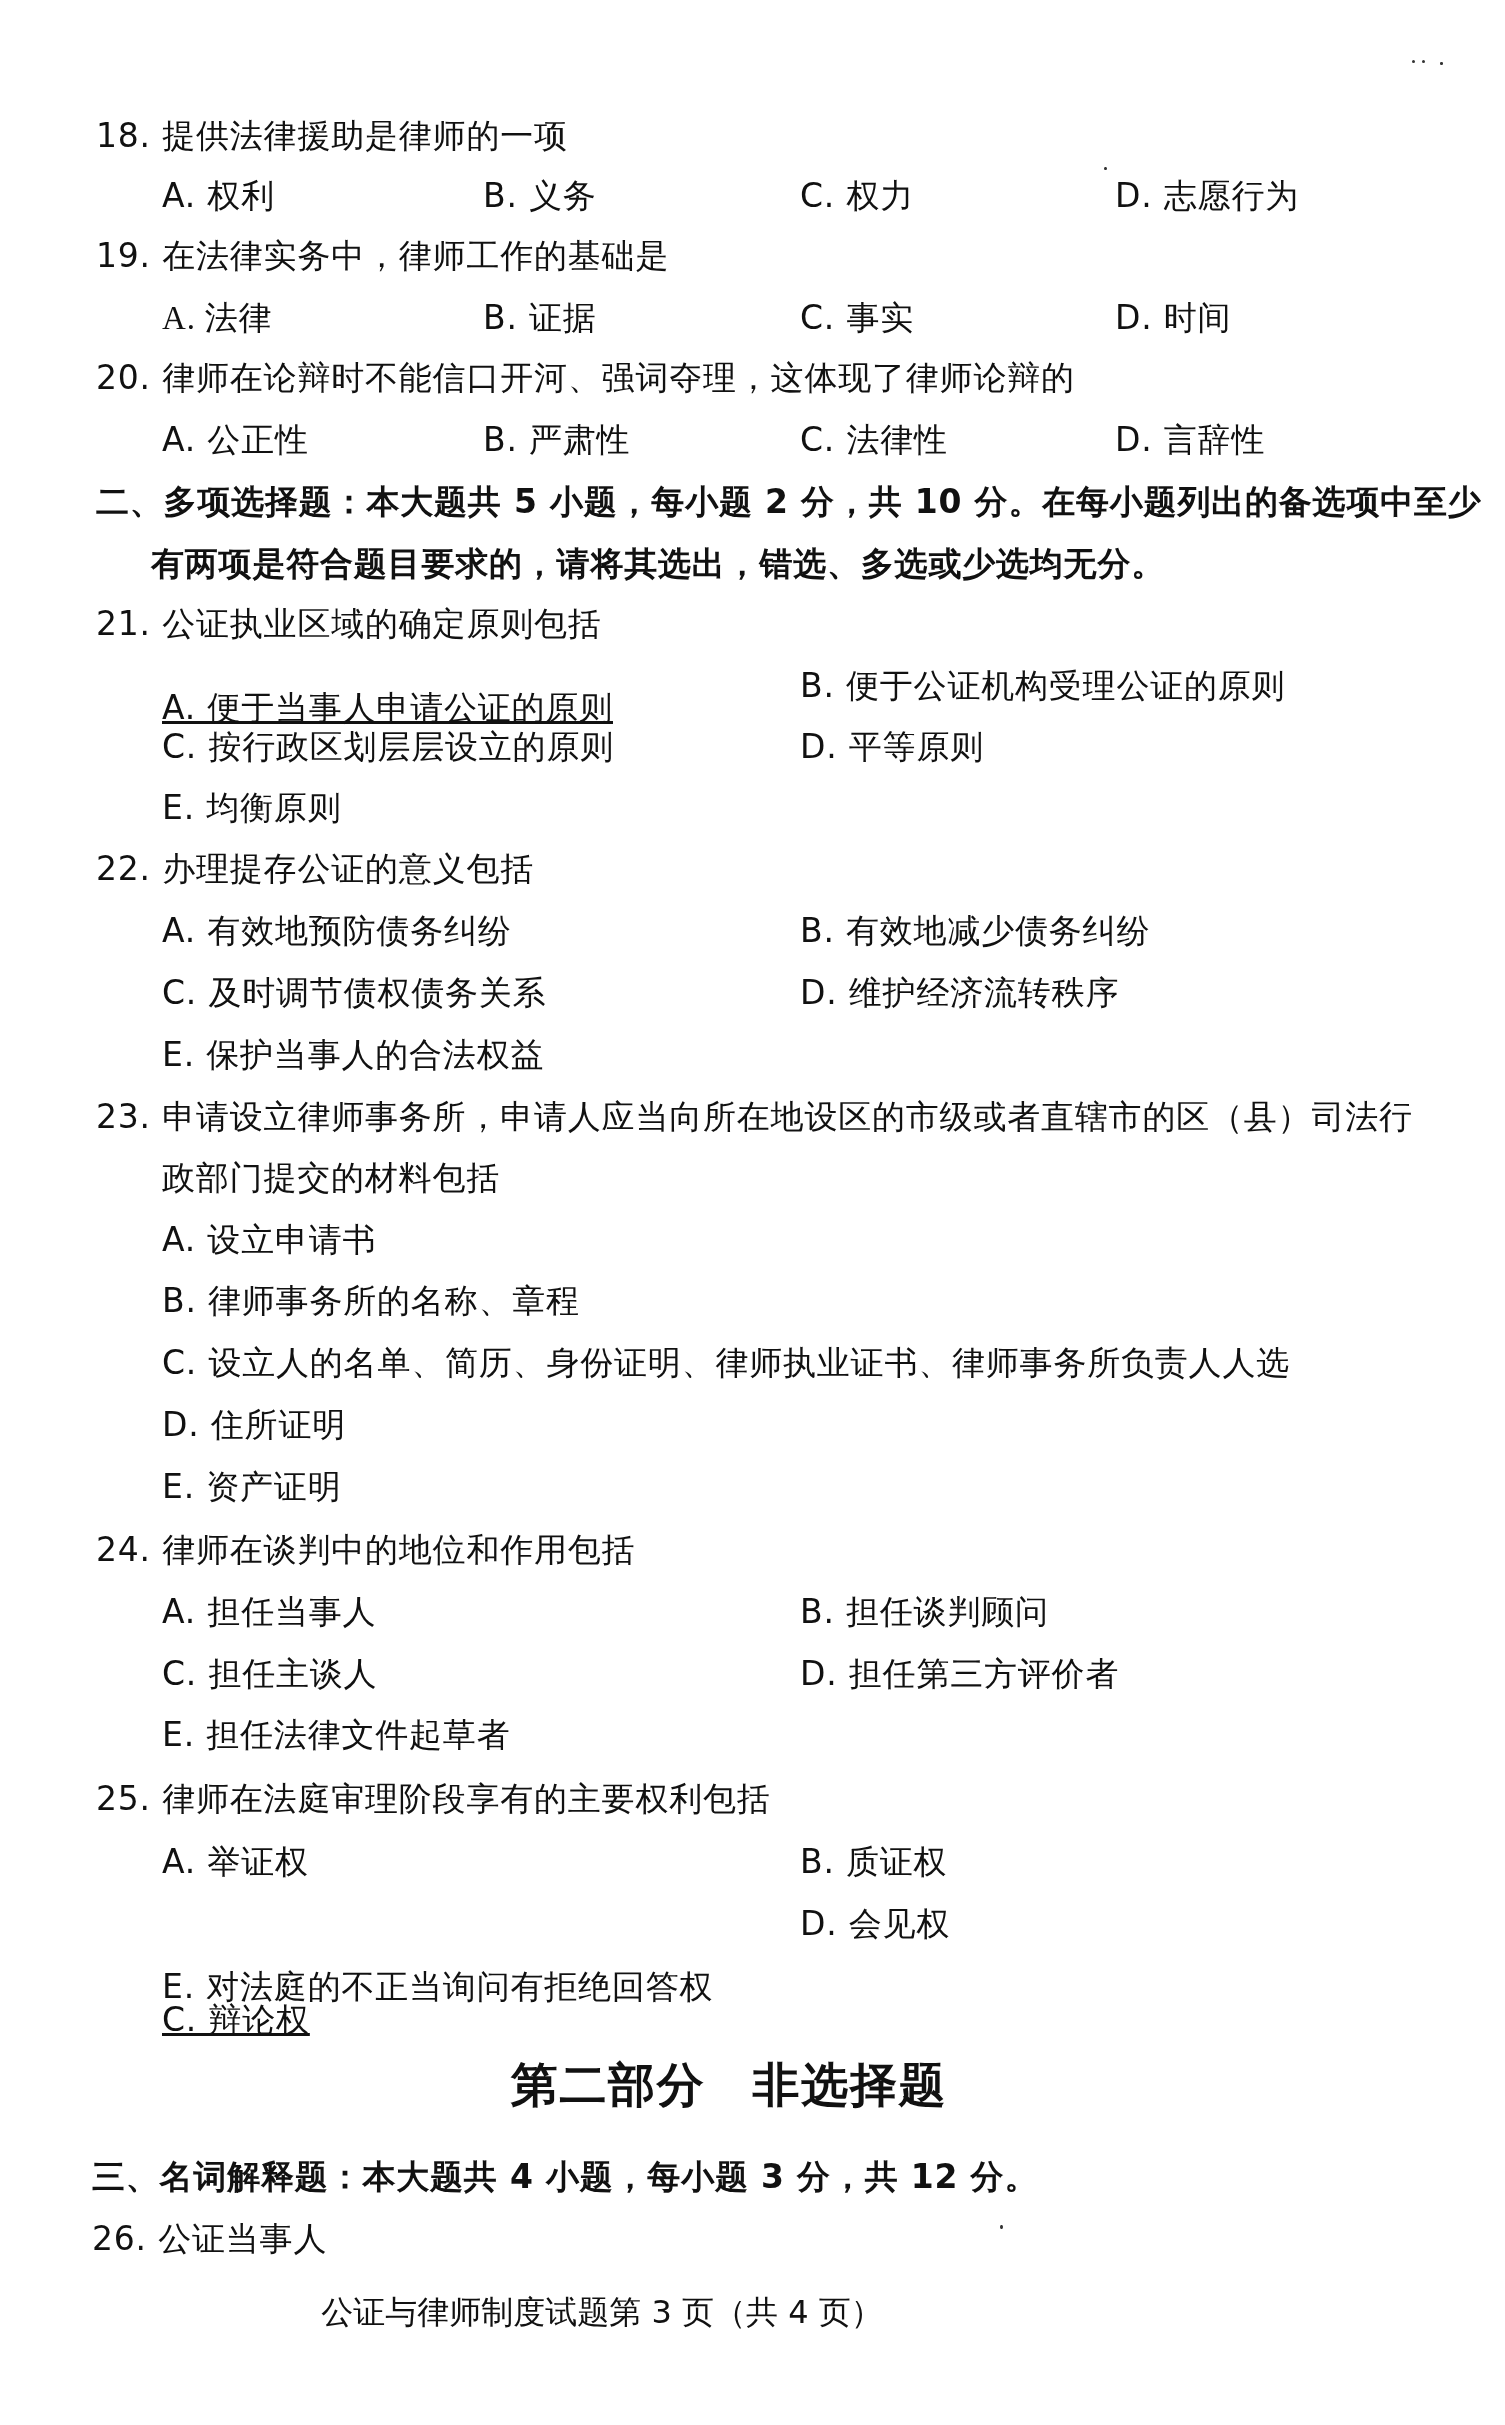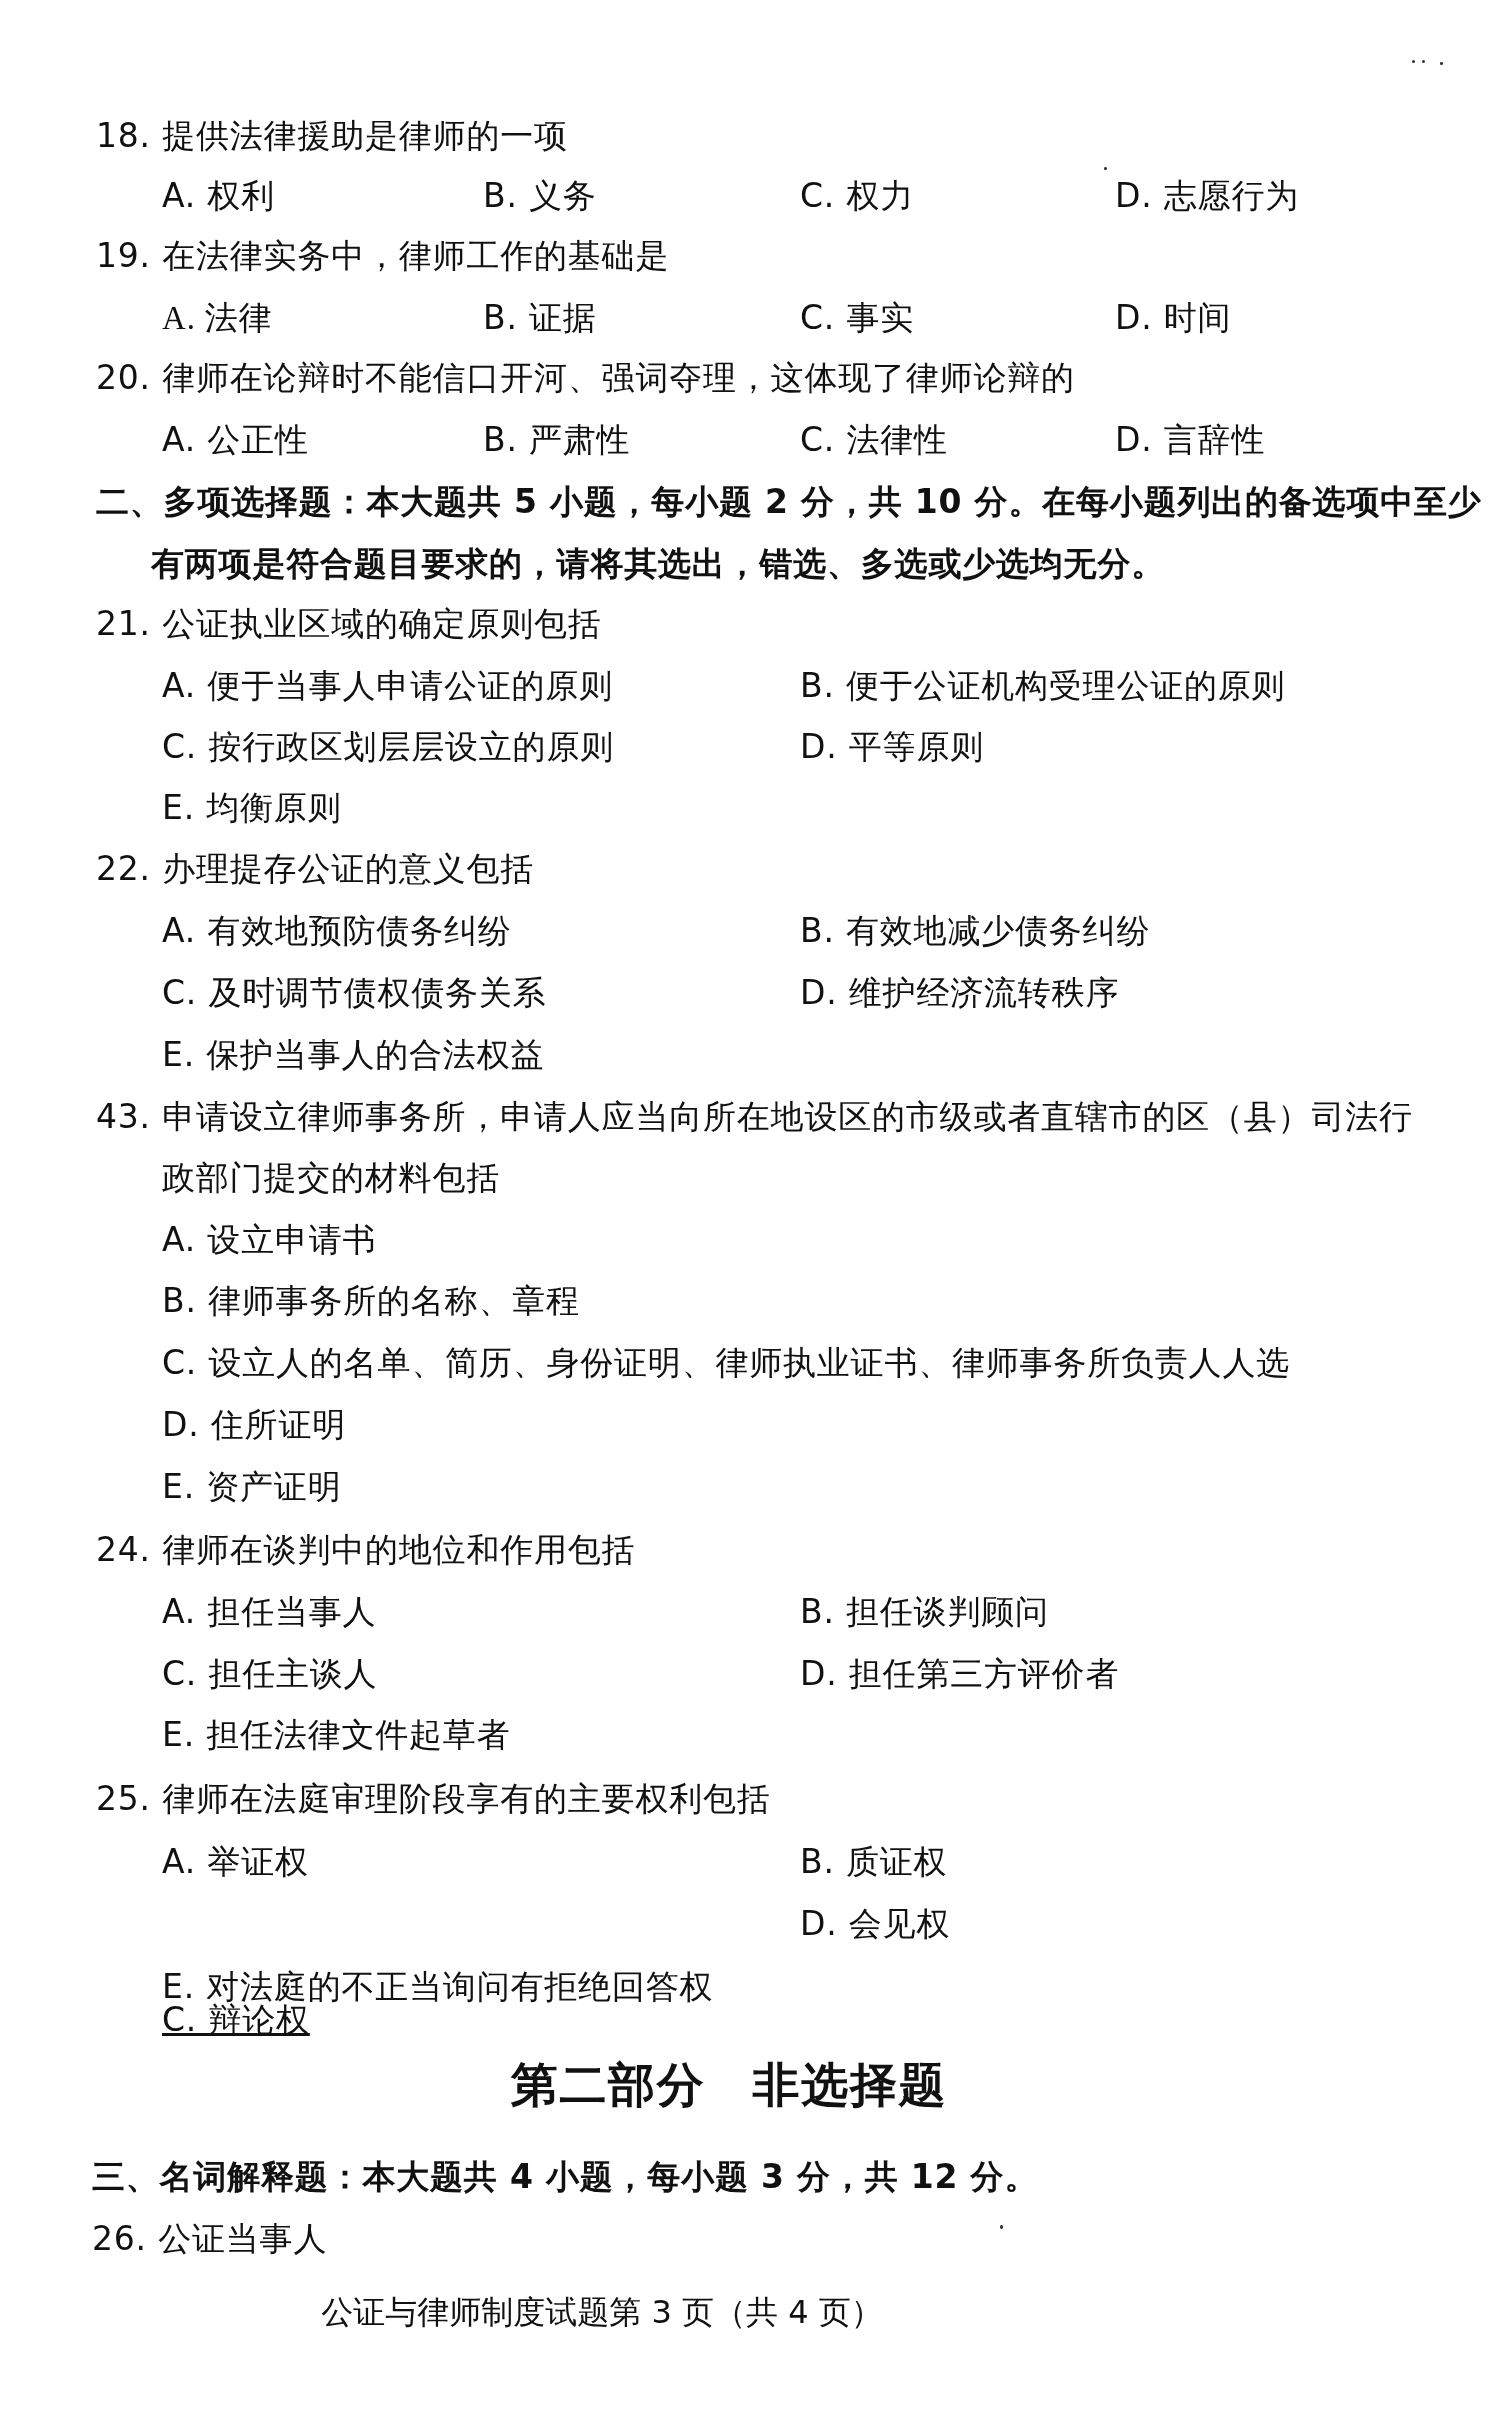--- a/index.html
+++ b/index.html
@@ -44,38 +44,38 @@
 <div class="line" style="left:800px; top:420px;">C. 法律性</div>
 <div class="line" style="left:1115px; top:420px;">D. 言辞性</div>
 
 <div class="line bold" style="left:96px; top:482px;">二、多项选择题：本大题共 5 小题，每小题 2 分，共 10 分。在每小题列出的备选项中至少</div>
 <div class="line bold" style="left:151px; top:544px;">有两项是符合题目要求的，请将其选出，错选、多选或少选均无分。</div>
 
 <div class="line" style="left:96px; top:604px;">
   <span>21.</span>
   <span>公证执业区域的确定原则包括</span>
 </div>
-<div class="line" style="left:162px; top:666px;">A. 便于当事人申请公证的原则</div>
+<div class="line" style="left:162px; top:688px;text-decoration:underline;">A. 便于当事人申请公证的原则</div>
 <div class="line" style="left:800px; top:666px;">B. 便于公证机构受理公证的原则</div>
 <div class="line" style="left:162px; top:727px;">C. 按行政区划层层设立的原则</div>
 <div class="line" style="left:800px; top:727px;">D. 平等原则</div>
 <div class="line" style="left:162px; top:788px;">E. 均衡原则</div>
 
 <div class="line" style="left:96px; top:849px;">
   <span>22.</span>
   <span>办理提存公证的意义包括</span>
 </div>
 <div class="line" style="left:162px; top:911px;">A. 有效地预防债务纠纷</div>
 <div class="line" style="left:800px; top:911px;">B. 有效地减少债务纠纷</div>
 <div class="line" style="left:162px; top:973px;">C. 及时调节债权债务关系</div>
 <div class="line" style="left:800px; top:973px;">D. 维护经济流转秩序</div>
 <div class="line" style="left:162px; top:1035px;">E. 保护当事人的合法权益</div>
 
 <div class="line" style="left:96px; top:1097px;">
-  <span>43.</span>
+  <span>23.</span>
   <span>申请设立律师事务所，申请人应当向所在地设区的市级或者直辖市的区（县）司法行</span>
 </div>
 <div class="line" style="left:162px; top:1158px;">政部门提交的材料包括</div>
 <div class="line" style="left:162px; top:1220px;">A. 设立申请书</div>
 <div class="line" style="left:162px; top:1281px;text-align:right;">B. 律师事务所的名称、章程</div>
 <div class="line" style="left:162px; top:1343px;">C. 设立人的名单、简历、身份证明、律师执业证书、律师事务所负责人人选</div>
 <div class="line" style="left:162px; top:1405px;">D. 住所证明</div>
 <div class="line" style="left:162px; top:1467px;">E. 资产证明</div>
 
 <div class="line" style="left:96px; top:1530px;">

